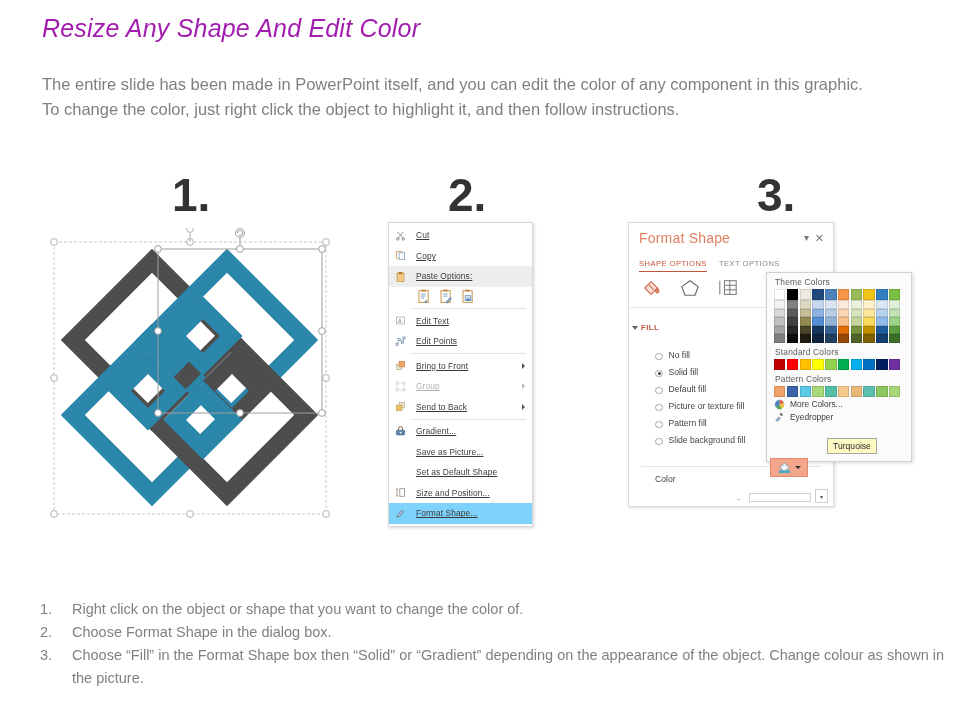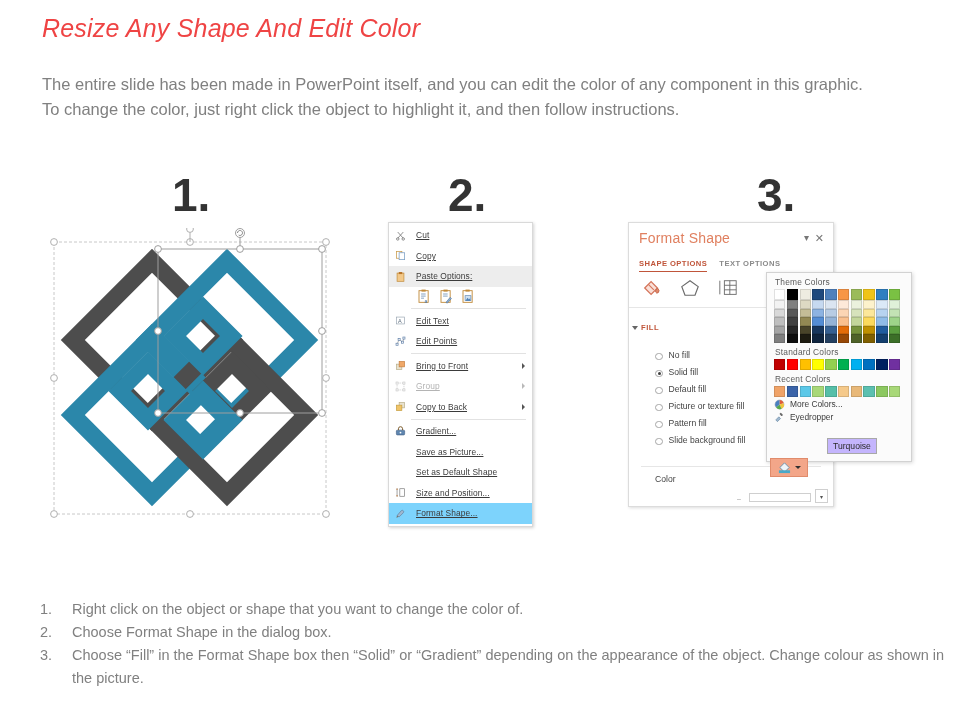--- a/index.html
+++ b/index.html
@@ -10,21 +10,21 @@
     font-family:"Liberation Sans", sans-serif;
     color:#595959;
     overflow:hidden;
     position:relative;
   }
 
   
   .slide-title{
     position:absolute; left:42px; top:14px;
     font-size:25px; font-style:italic; font-weight:normal;
-    color:#ef4444; letter-spacing:.2px;
+    color:#a21caf; letter-spacing:.2px;
   }
   .slide-body{
     position:absolute; left:42px; top:72px; width:840px;
     font-size:16.5px; line-height:25px; color:#808080;
   }
 
   
   .step-num{
     position:absolute; font-size:46px; font-weight:bold;
     color:#333333; font-family:"Liberation Sans", sans-serif;
@@ -77,21 +77,21 @@
   .fs-title{
     position:absolute; left:10px; top:7px;
     font-size:14px; color:#e08060; letter-spacing:.2px;
   }
   .fs-close, .fs-caret{
     position:absolute; top:9px; font-size:10px; color:#777;
   }
   .fs-caret{ right:24px; }
   .fs-close{ right:9px; font-size:11px; }
   .fs-tabs{ position:absolute; left:10px; top:36px; display:flex; gap:12px; }
-  .fs-tab{ font-size:7.6px; font-weight:bold; letter-spacing:.45px; color:#8a8a8a; padding-bottom:3px; }
+  .fs-tab{ font-size:7.6px; font-weight:normal; letter-spacing:.45px; color:#8a8a8a; padding-bottom:3px; }
   .fs-tab.active{ color:#c0553a; border-bottom:1.5px solid #c0553a; }
   .fs-iconrow{ position:absolute; left:12px; top:55px; display:flex; gap:17px; align-items:flex-end; }
   .fs-divider{ position:absolute; left:0; right:0; top:84px; height:1px; background:#e6e6e6; }
   .fs-fill-label{
     position:absolute; left:12px; top:100px;
     font-size:7.6px; font-weight:bold; letter-spacing:.5px; color:#c0553a;
   }
   .fs-tri{
     position:absolute; left:3px; top:103px;
     width:0;height:0;border-top:4px solid #666;
@@ -135,21 +135,21 @@
     box-shadow:1px 1px 4px rgba(0,0,0,.16); z-index:20;
   }
   .cp-head{ font-size:8.4px; color:#5b5b5b; padding:4px 0 2px 8px; letter-spacing:.2px; }
   .cp-grid{ display:grid; grid-template-columns:repeat(10,11.4px); gap:1.4px; padding:0 0 0 7px; }
   .cp-grid span{ display:block; height:8.6px; }
   .cp-grid.theme-top span{ height:11px; }
   .cp-row{ display:grid; grid-template-columns:repeat(10,11.4px); gap:1.4px; padding:0 0 0 7px; }
   .cp-row span{ display:block; height:11px; }
   .cp-link{ display:flex; align-items:center; gap:5px; padding:2px 0 0 7px; font-size:8.4px; color:#3d3d3d; }
   .cp-tip{
-    position:absolute; left:60px; top:165px; background:#c4b5fd;
+    position:absolute; left:60px; top:165px; background:#fef9c3;
     border:1px solid #a8a8a8; font-size:8.6px; color:#2a2a2a;
     padding:2px 5px; z-index:40; white-space:nowrap;
   }
 
   
   .instructions{ position:absolute; left:40px; top:598px; width:905px; font-size:14.5px; color:#808080; }
   .ins-item{ display:flex; line-height:23px; }
   .ins-idx{ width:32px; flex:0 0 32px; }
   .ins-txt{ flex:1; }
 </style>
@@ -342,21 +342,21 @@
     <span class="ctx-arrow dim"></span>
   </div>
 
   <div class="ctx-item">
     <span class="ci">
       <svg class="ic" width="11" height="11" viewBox="0 0 16 16">
           <rect x="6" y="2" width="8" height="8" fill="#e8e2d0" stroke="#b3a77f" stroke-width="0.9"></rect>
           <rect x="2" y="6" width="8" height="8" fill="#f0c468" stroke="#c0993a" stroke-width="0.9"></rect>
         </svg>
     </span>
-    <span class="cl">Copy to Back</span>
+    <span class="cl">Send to Back</span>
     <span class="ctx-arrow"></span>
   </div>
 
   <div class="ctx-sep"></div>
 
   <div class="ctx-item">
     <span class="ci">
       <svg class="ic" width="11" height="11" viewBox="0 0 16 16">
           <rect x="2" y="6" width="12" height="7" rx="1.5" fill="#5f86b0" stroke="#3f5f84" stroke-width="0.9"></rect>
           <path d="M5 6 V4 a3 3 0 0 1 6 0 V6" fill="none" stroke="#7a5a2a" stroke-width="1.4"></path>
@@ -568,21 +568,21 @@
       <span style="background: rgb(255, 0, 0); border: 1px solid rgba(0, 0, 0, 0.12);"></span>
       <span style="background: rgb(255, 192, 0); border: 1px solid rgba(0, 0, 0, 0.12);"></span>
       <span style="background: rgb(255, 255, 0); border: 1px solid rgba(0, 0, 0, 0.12);"></span>
       <span style="background: rgb(146, 208, 80); border: 1px solid rgba(0, 0, 0, 0.12);"></span>
       <span style="background: rgb(0, 176, 80); border: 1px solid rgba(0, 0, 0, 0.12);"></span>
       <span style="background: rgb(0, 176, 240); border: 1px solid rgba(0, 0, 0, 0.12);"></span>
       <span style="background: rgb(0, 112, 192); border: 1px solid rgba(0, 0, 0, 0.12);"></span>
       <span style="background: rgb(0, 32, 96); border: 1px solid rgba(0, 0, 0, 0.12);"></span>
       <span style="background: rgb(112, 48, 160); border: 1px solid rgba(0, 0, 0, 0.12);"></span>
     </div>
-  <div class="cp-head">Recent Colors</div>
+  <div class="cp-head">Pattern Colors</div>
   <div class="cp-row" id="recent-row">
       <span style="background: rgb(240, 163, 104); border: 1px solid rgba(0, 0, 0, 0.12);"></span>
       <span style="background: rgb(58, 99, 168); border: 1px solid rgba(0, 0, 0, 0.12);"></span>
       <span style="background: rgb(91, 200, 232); border: 1px solid rgba(0, 0, 0, 0.12);"></span>
       <span style="background: rgb(168, 216, 120); border: 1px solid rgba(0, 0, 0, 0.12);"></span>
       <span style="background: rgb(86, 191, 168); border: 1px solid rgba(0, 0, 0, 0.12);"></span>
       <span style="background: rgb(245, 201, 138); border: 1px solid rgba(0, 0, 0, 0.12);"></span>
       <span style="background: rgb(232, 184, 120); border: 1px solid rgba(0, 0, 0, 0.12);"></span>
       <span style="background: rgb(92, 192, 176); border: 1px solid rgba(0, 0, 0, 0.12);"></span>
       <span style="background: rgb(140, 200, 96); border: 1px solid rgba(0, 0, 0, 0.12);"></span>

